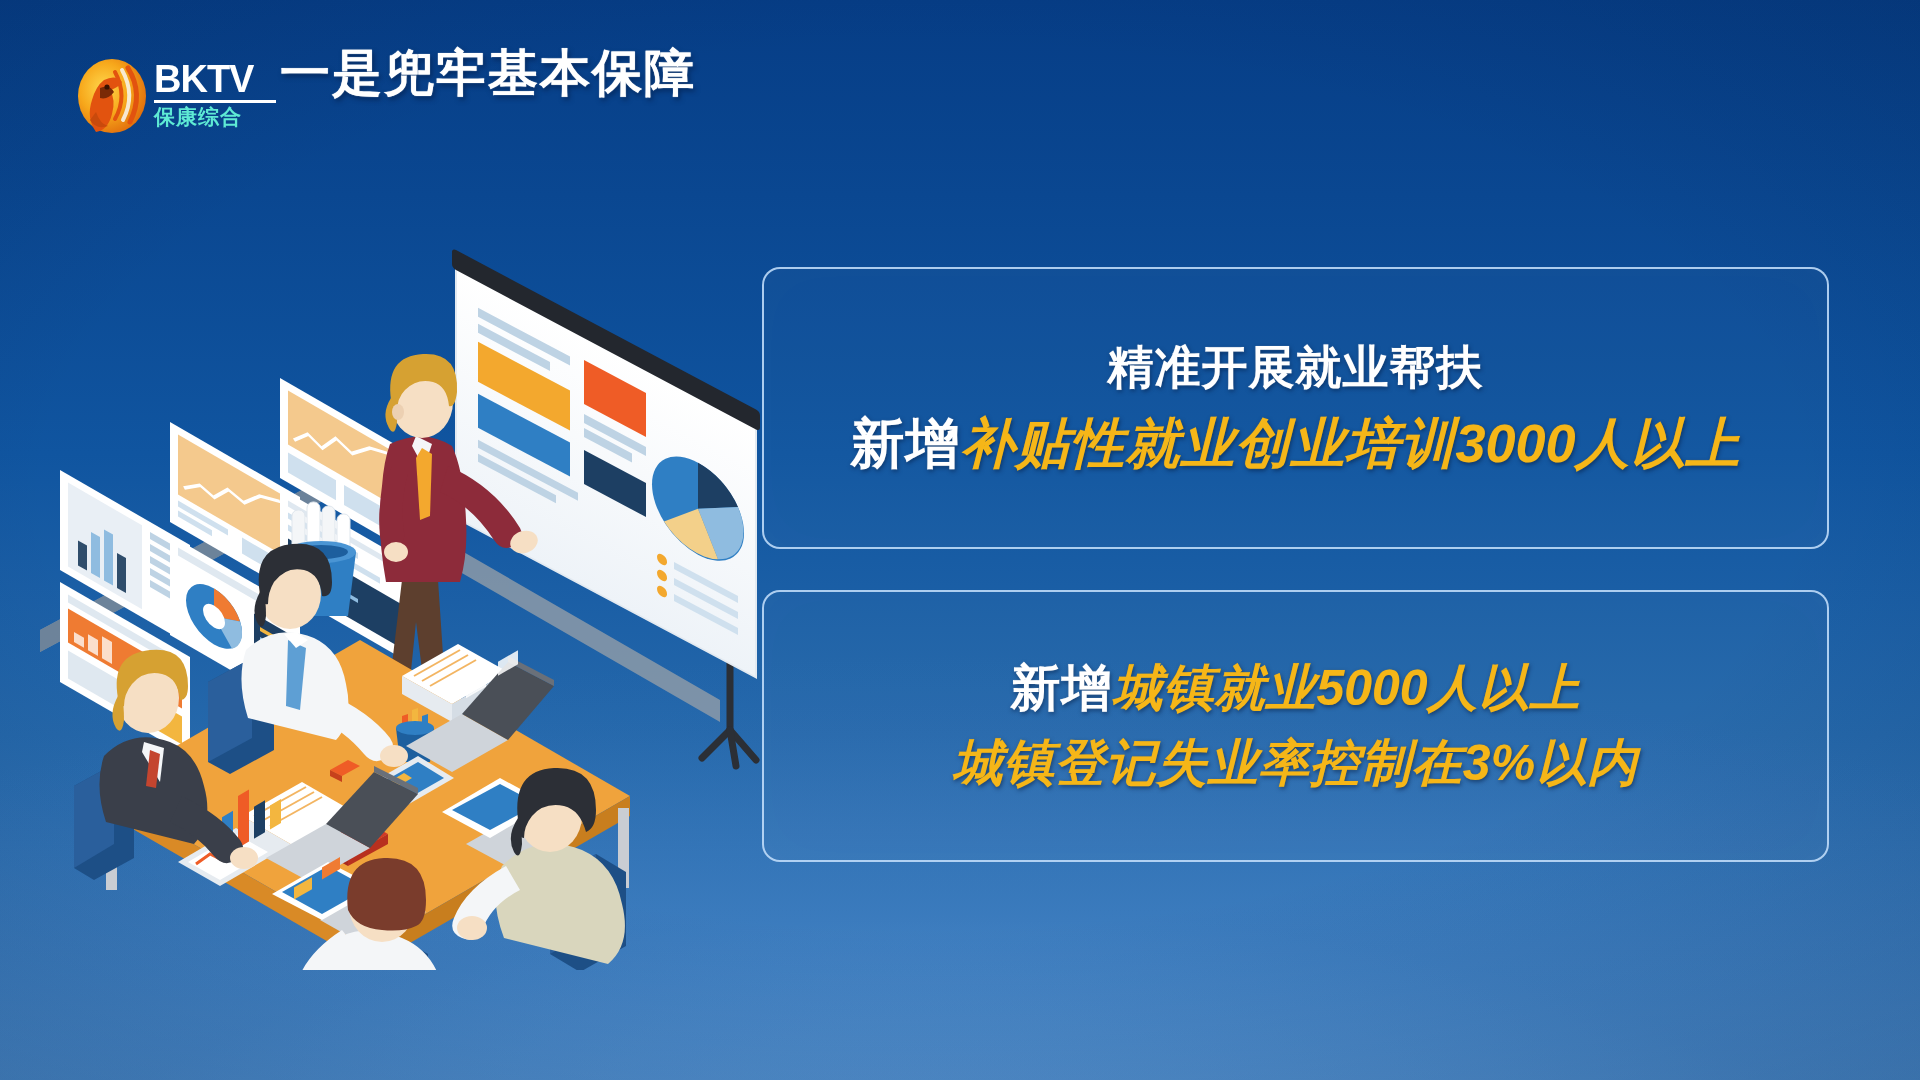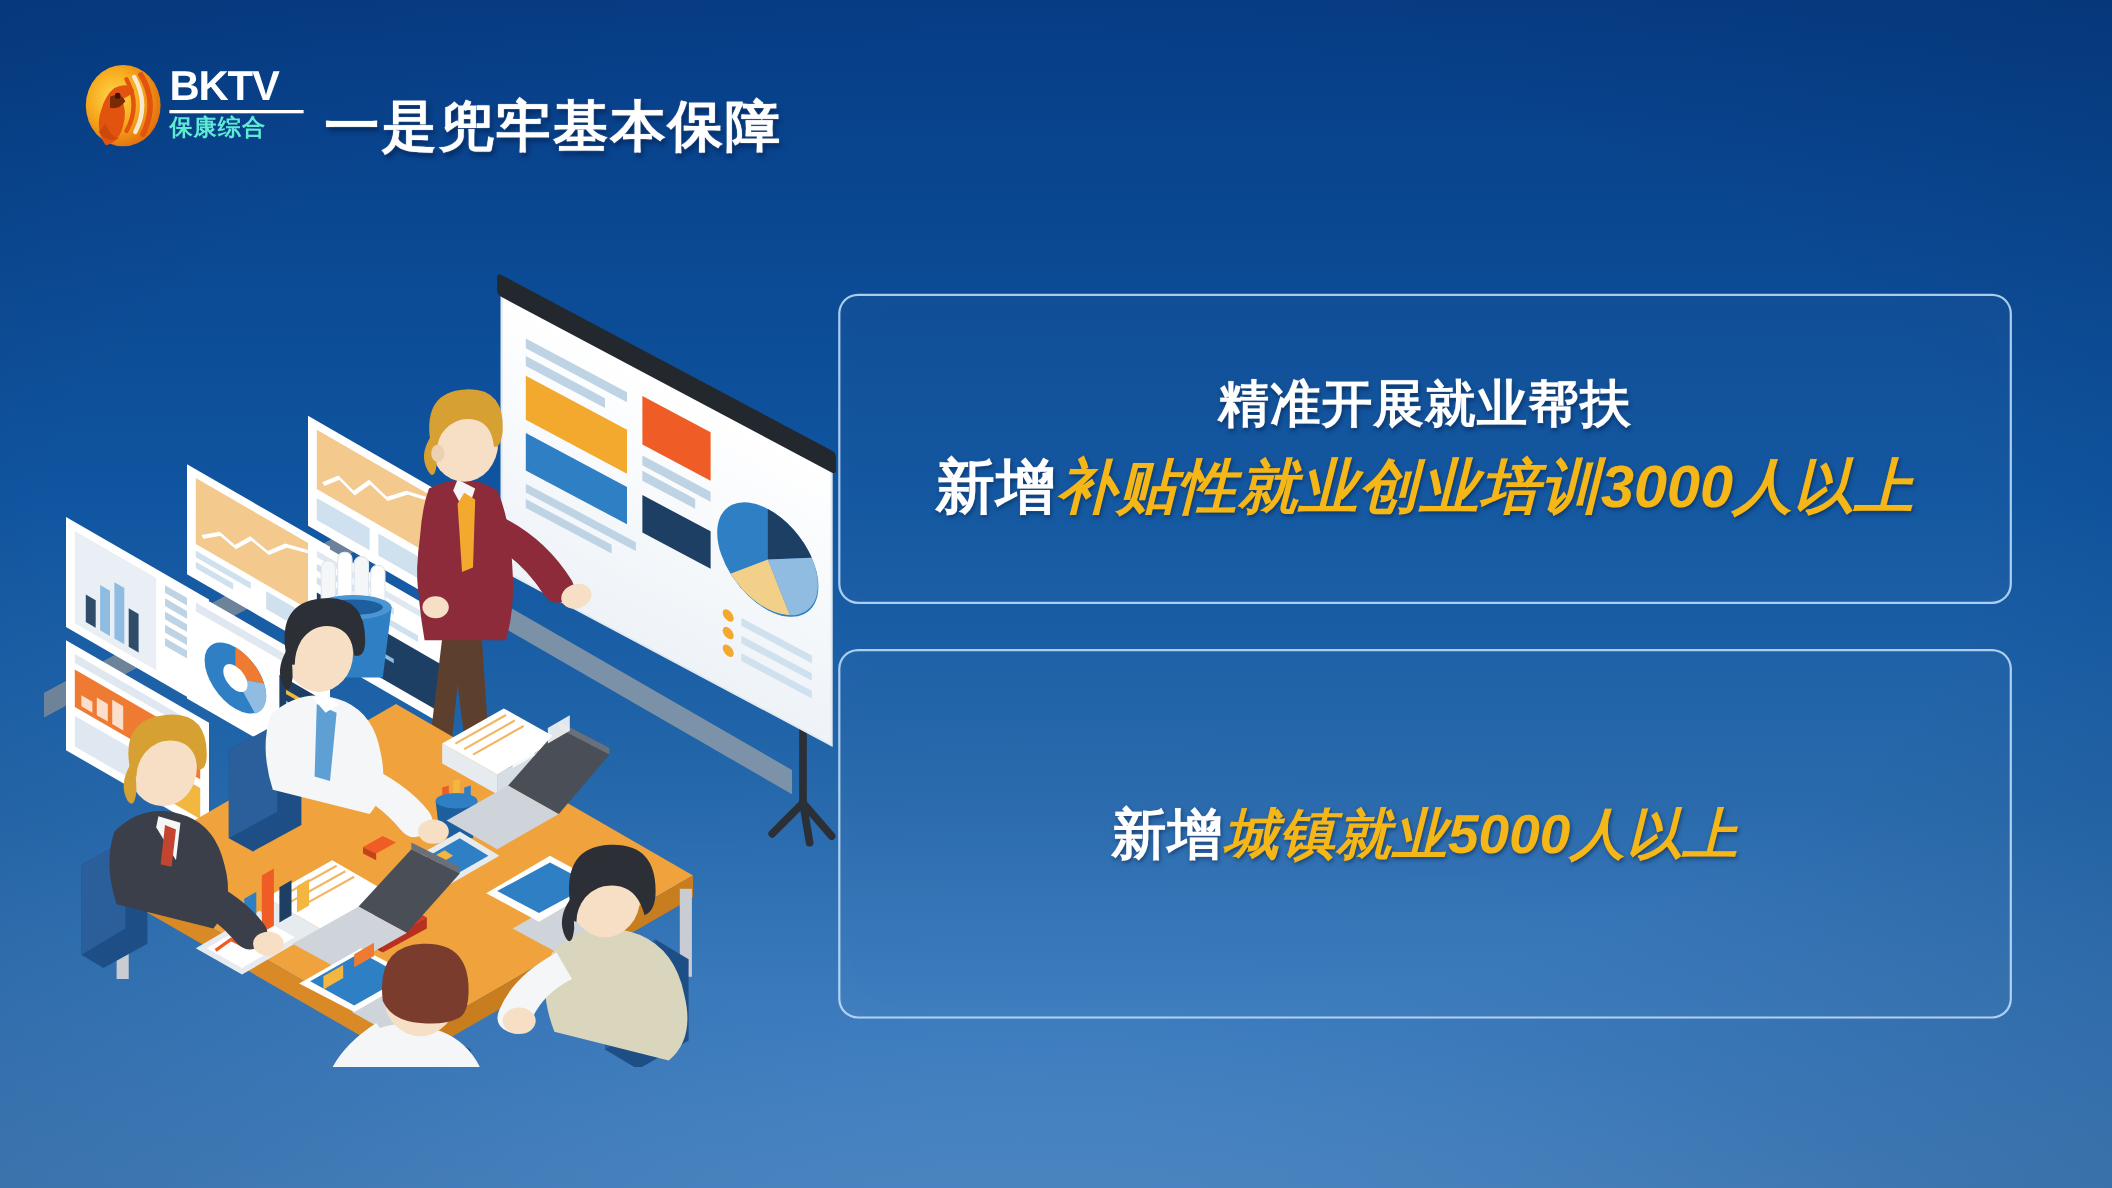--- a/index.html
+++ b/index.html
@@ -33,23 +33,22 @@
     background: radial-gradient(ellipse 95% 85% at 48% 45%, rgba(0,0,0,0) 48%, rgba(2,26,62,0.30) 100%);
     pointer-events: none;
   }
 
   
   .header {
     position: absolute;
     left: 74px;
     top: 48px;
     display: flex;
-    align-items: flex-end;
+    align-items: flex-start;
     height: 92px;
-    gap: 15px;
   }
   .logo-wrap {
     position: relative;
     display: flex;
     align-items: center;
     height: 92px;
     z-index: 3;
   }
   .logo-mark {
     position: relative;
@@ -111,21 +110,21 @@
     border: 2px solid rgba(195,222,250,0.88);
     border-radius: 18px;
     background: rgba(255,255,255,0.018);
     box-shadow: inset 0 0 60px rgba(255,255,255,0.02);
     display: flex;
     flex-direction: column;
     align-items: center;
     justify-content: center;
   }
   #card-1 { left: 762px; top: 267px; width: 1067px; height: 282px; }
-  #card-2 { left: 762px; top: 590px; width: 1067px; height: 336px; }
+  #card-2 { left: 762px; top: 590px; width: 1067px; height: 272px; }
 
   .card-line {
     white-space: nowrap;
     line-height: 1.22;
     font-weight: 700;
     letter-spacing: 1px;
   }
   .l-head   { font-size: 46px; margin-bottom: 16px; }
   .l-body   { font-size: 54px; }
   .l-body2  { font-size: 50px; }
@@ -538,15 +537,18 @@
     </div>
     <div class="card-line l-body">
       <span class="t-white">新增</span><span class="t-gold">补贴性就业创业培训</span><span class="t-gold num">3000</span><span class="t-gold">人以上</span>
     </div>
   </div>
 
   <div class="card" id="card-2">
     <div class="card-line l-body2">
       <span class="t-white">新增</span><span class="t-gold">城镇就业</span><span class="t-gold num">5000</span><span class="t-gold">人以上</span>
     </div>
+    <div class="card-line l-body3">
+      <span class="t-gold">城镇登记失业率控制在</span><span class="t-gold num">3</span><span class="t-gold">%以内</span>
+    </div>
   </div>
 
 </div>
 
 </body></html>

